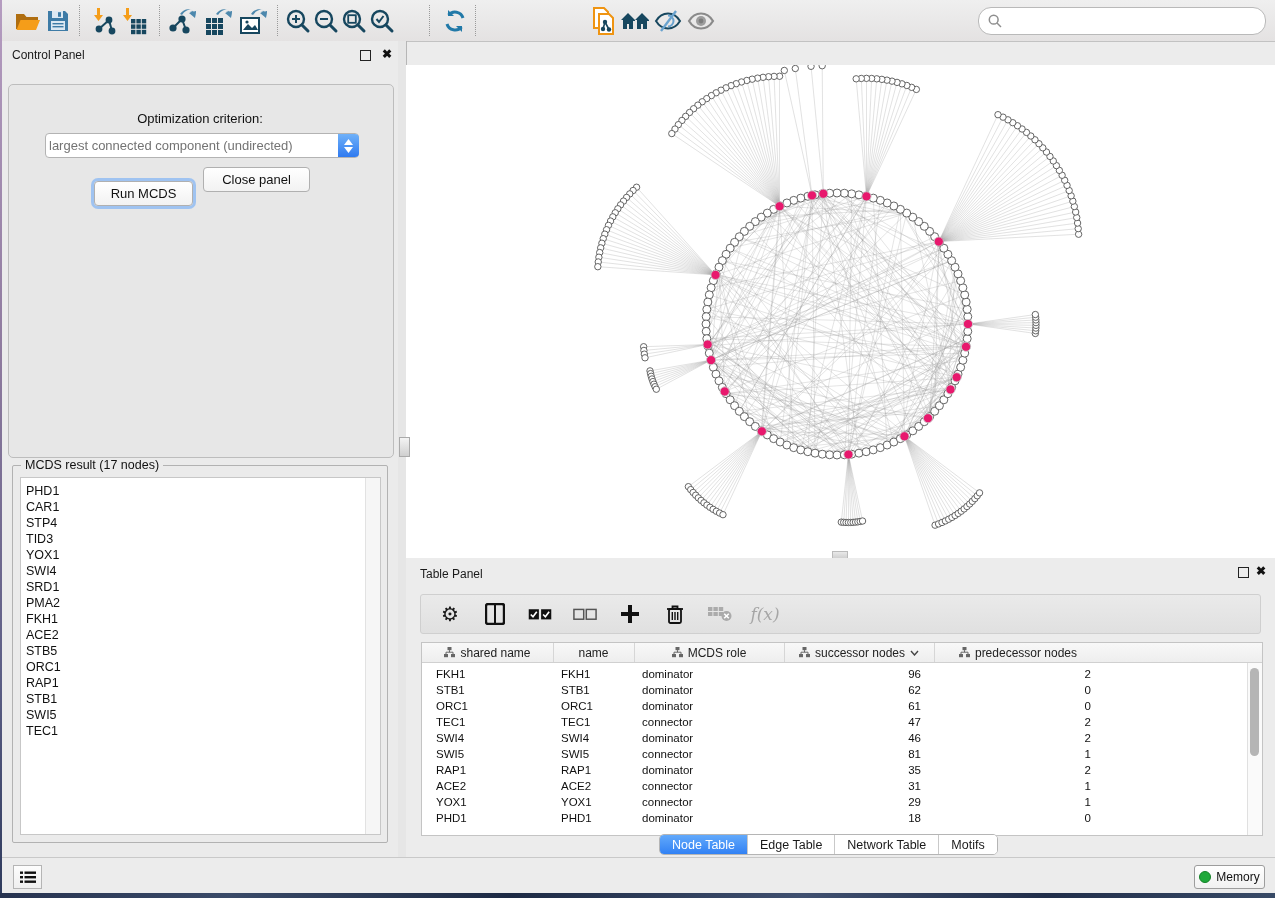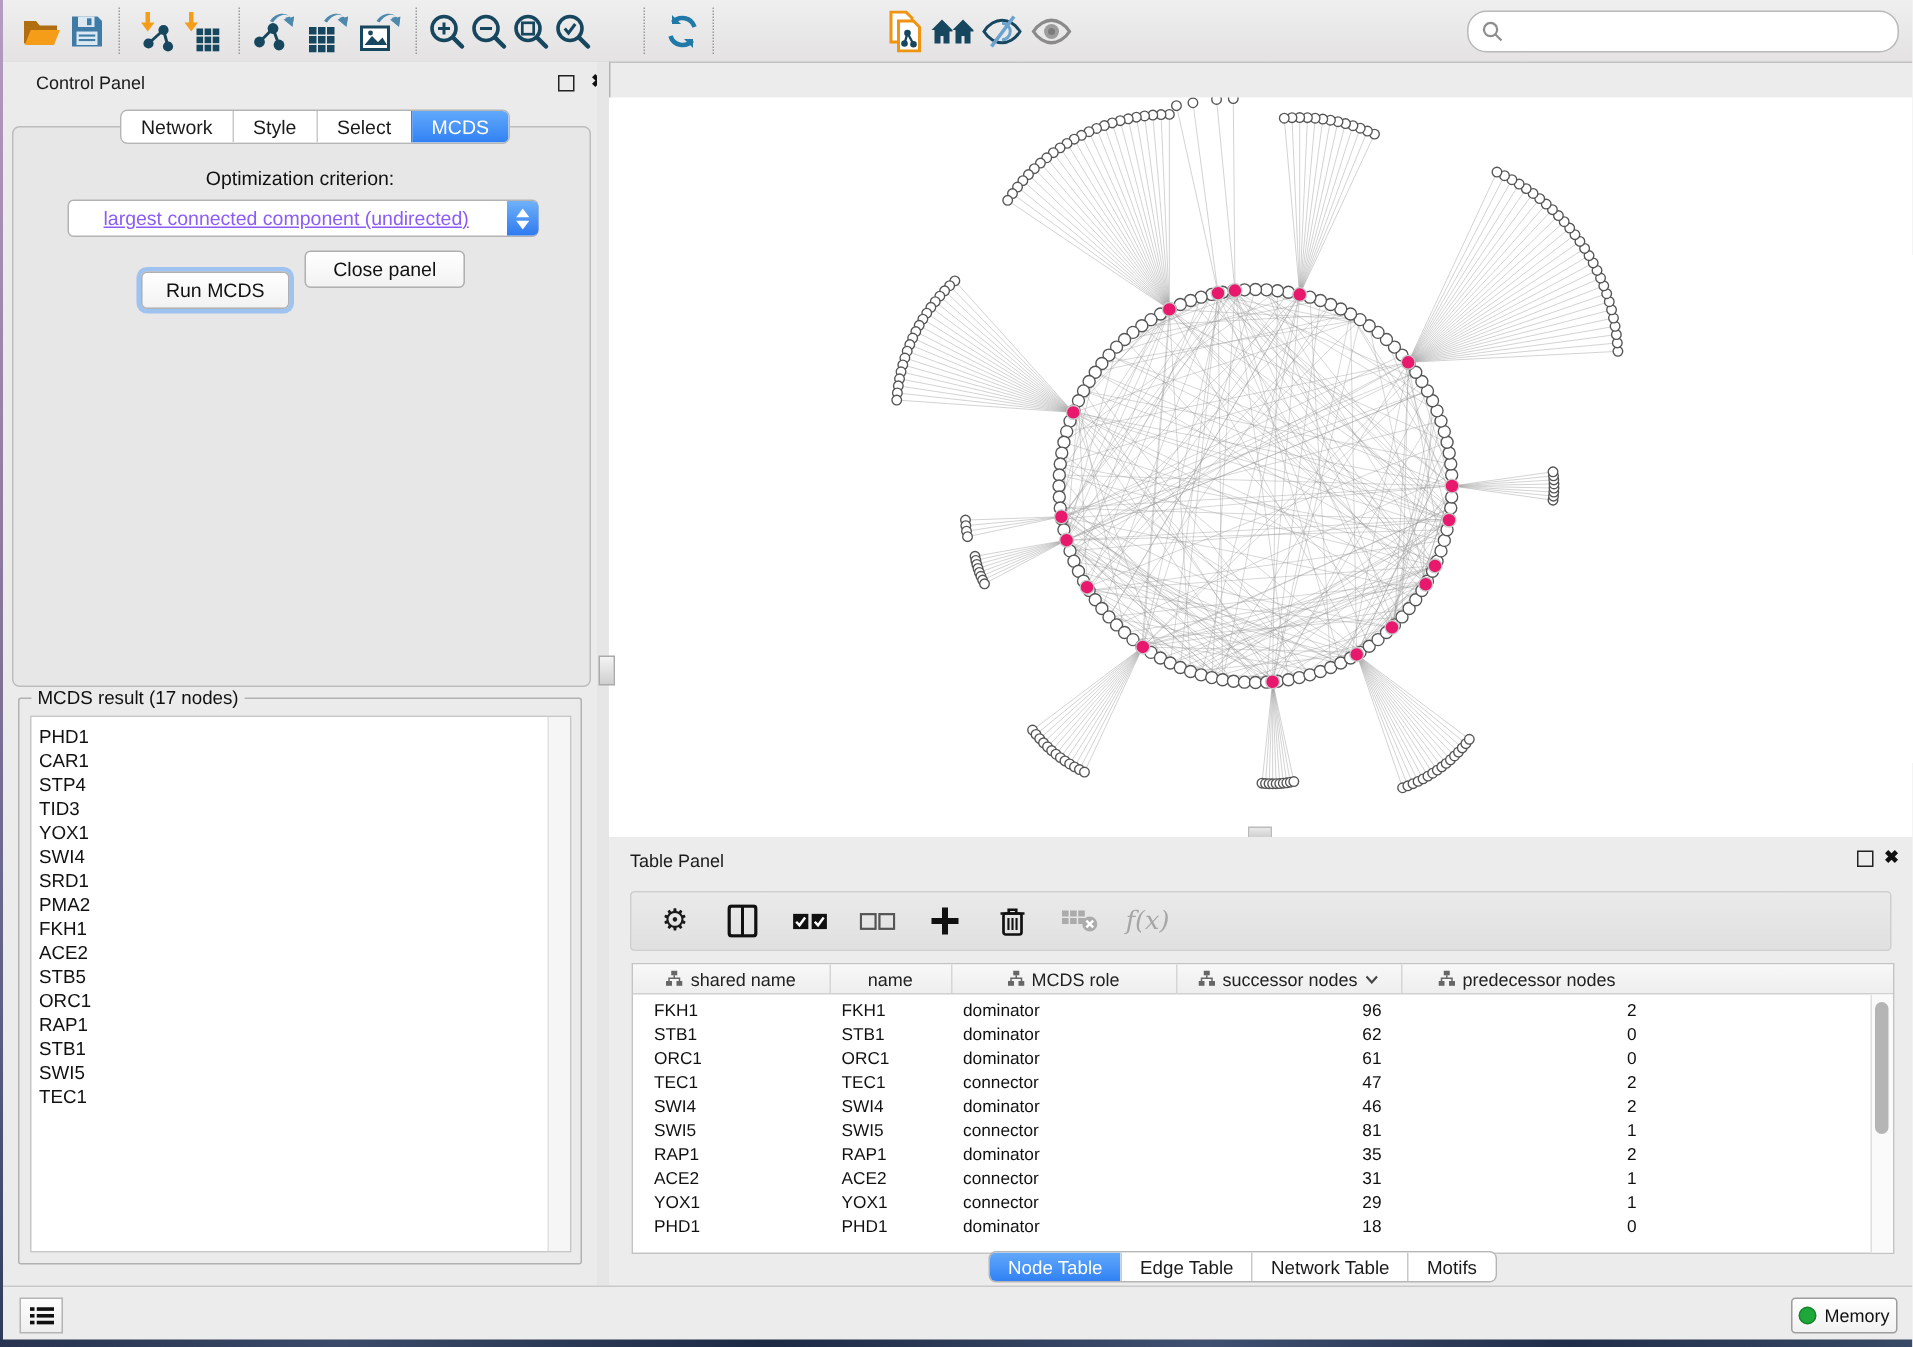--- a/index.html
+++ b/index.html
@@ -10,34 +10,34 @@
   .wall-bottom{position:absolute;left:0;top:893px;width:1275px;height:5px;background:linear-gradient(90deg,#273350,#3a4a68 18%,#1d2a44 40%,#405070 63%,#212e4a 82%,#384a66);}
   
   .toolbar{position:absolute;left:2px;top:0;width:1273px;height:41px;background:linear-gradient(#efefef,#e4e2e2);border-bottom:1px solid #c2c2c2;}
   .tbtn{position:absolute;top:6px;width:30px;height:30px;display:flex;align-items:center;justify-content:center;border-radius:4px;}
   .tsep{position:absolute;top:5px;width:0;height:31px;border-left:1px dotted #9a9a9a;}
   .search-wrap{position:absolute;left:976px;top:7px;width:286px;height:26px;background:#fff;border:1px solid #b9b9b9;border-radius:13px;display:flex;align-items:center;}
   .search-wrap input{border:none;outline:none;background:transparent;flex:1;font-size:12px;height:20px;font-family:"Liberation Sans",sans-serif;}
   .mag{margin:0 6px 0 9px;}
   
   .cpanel{position:absolute;left:2px;top:41px;width:396px;height:816px;background:#ebebeb;border-right:1px solid #c9c9c9;}
-  .phead{position:absolute;left:12px;top:0;width:100%;height:26px;padding-left:48px;}
+  .phead{position:absolute;left:0;top:0;width:100%;height:26px;padding-left:48px;}
   .ptitle{position:absolute;left:10px;top:7px;font-size:12px;color:#1a1a1a;}
   .float-ic{position:absolute;top:9px;width:9px;height:9px;border:1.5px solid #222;background:transparent;}
   .close-ic{position:absolute;top:6px;font-size:12px;font-weight:bold;color:#111;line-height:14px;}
   .cp-float{left:358px;} .cp-close{left:380px;}
   .seg{position:absolute;display:flex;background:#fff;border:1px solid #b5b5b5;border-radius:5px;overflow:hidden;height:21px;}
   .seg .sg{padding:0 13px;font-size:13px;color:#1a1a1a;display:flex;align-items:center;border-left:1px solid #c9c9c9;background:#fff;}
   .seg .sg:first-child{border-left:none;}
   .seg .sg.active{background:linear-gradient(#62a9fb,#3181f4);color:#fff;border-left-color:#3181f4;}
   .cp-tabs{left:78px;top:32px;}
   .card{position:absolute;left:6px;top:43px;width:384px;height:372px;background:#e7e7e7;border:1px solid #bdbdbd;border-radius:5px;}
   .optlabel{position:absolute;left:0;top:70px;width:100%;text-align:center;font-size:13px;color:#111;}
   .combo{position:absolute;left:43px;top:92px;width:312px;height:23px;background:#fff;border:1px solid #b3b3b3;border-radius:4px;display:flex;align-items:center;}
-  .combo .val{flex:1;font-size:13px;color:#8b5cf6;padding-left:23px;white-space:nowrap;text-decoration:underline;}
+  .combo .val{flex:1;font-size:13px;color:#737373;padding-left:3px;white-space:nowrap;}
   .combo .step{width:21px;height:23px;margin-right:-1px;border-radius:0 4px 4px 0;background:linear-gradient(#6fb1f9,#2f7af0);display:flex;flex-direction:column;align-items:center;justify-content:center;gap:2px;}
   .combo .step svg{display:block;}
   .btn{position:absolute;height:23px;background:linear-gradient(#ffffff,#f2f2f2);border:1px solid #b0b0b0;border-radius:4px;font-size:13px;color:#111;display:flex;align-items:center;justify-content:center;}
   .btn-run{left:92px;top:140px;width:97px;box-shadow:0 0 0 3px rgba(100,165,250,.55);}
   .btn-closep{left:201px;top:126px;width:105px;}
   .fieldset{position:absolute;left:10px;top:424px;width:374px;height:376px;border:1px solid #b2b2b2;border-radius:2px;}
   .legend{position:absolute;left:8px;top:-8px;background:#ebebeb;padding:0 4px;font-size:12.5px;color:#111;}
   .listbox{position:absolute;left:7px;top:11px;width:359px;height:356px;background:#fff;border:1px solid #c7c7c7;}
   .listscroll{position:absolute;right:0;top:0;bottom:0;width:14px;background:#f6f6f6;border-left:1px solid #e2e2e2;}
   .litem{height:16px;line-height:16px;font-size:12.5px;color:#111;padding-left:5px;}
@@ -245,26 +245,20 @@
     </span>
   </div>
 
   <div class="cpanel">
     <div class="phead">
       <span class="ptitle">Control Panel</span>
       <span class="float-ic cp-float"></span>
       <span class="close-ic cp-close">✖</span>
     </div>
     <div class="card"></div>
-    <div class="seg cp-tabs">
-      <span class="sg">Network</span>
-      <span class="sg">Style</span>
-      <span class="sg">Select</span>
-      <span class="sg active">MCDS</span>
-    </div>
     <div class="optlabel">Optimization criterion:</div>
     <div class="combo">
       <span class="val">largest connected component (undirected)</span>
       <span class="step">
         <svg width="9" height="6" viewBox="0 0 9 6">
             <path d="M4.5 0 9 6H0z" fill="#fff"></path>
           </svg>
         <svg width="9" height="6" viewBox="0 0 9 6">
             <path d="M4.5 6 0 0h9z" fill="#fff"></path>
           </svg>

